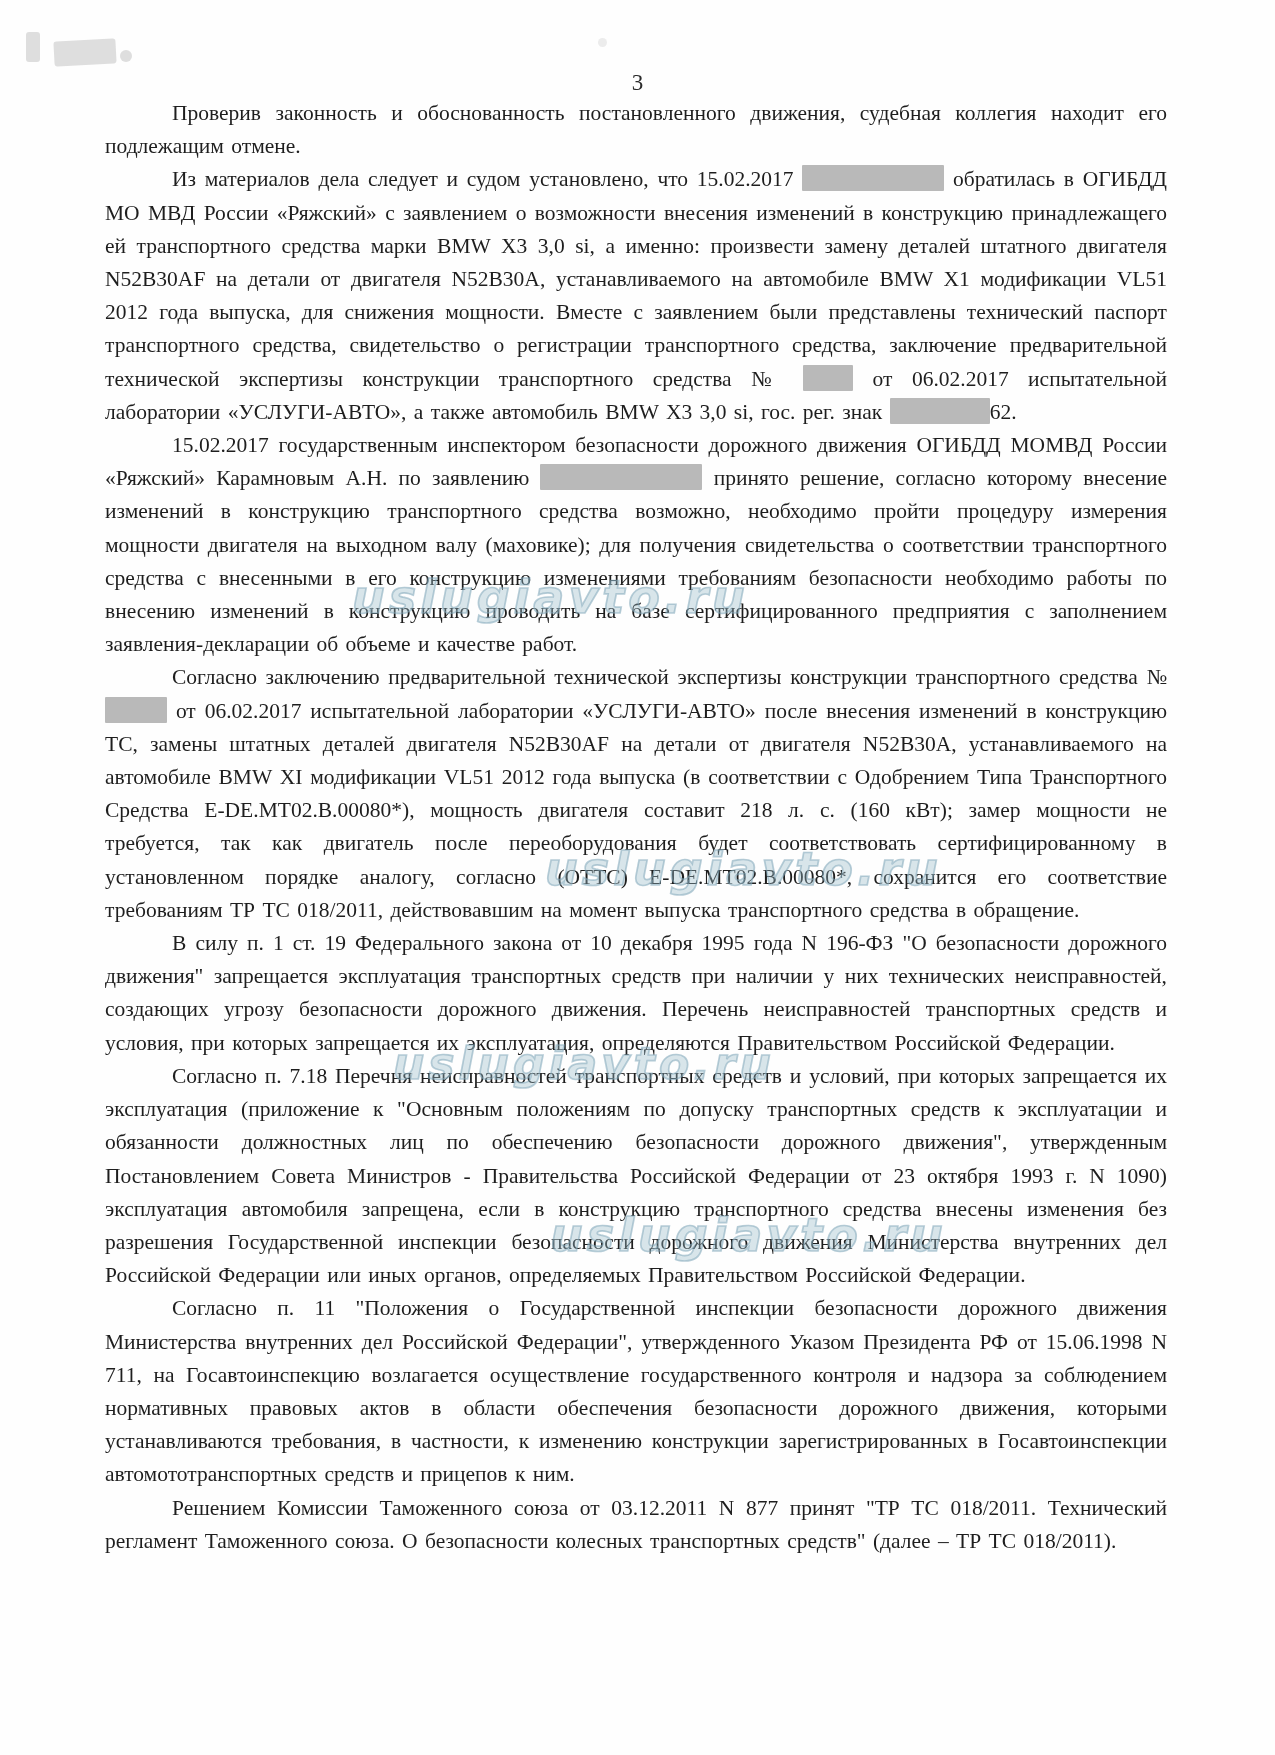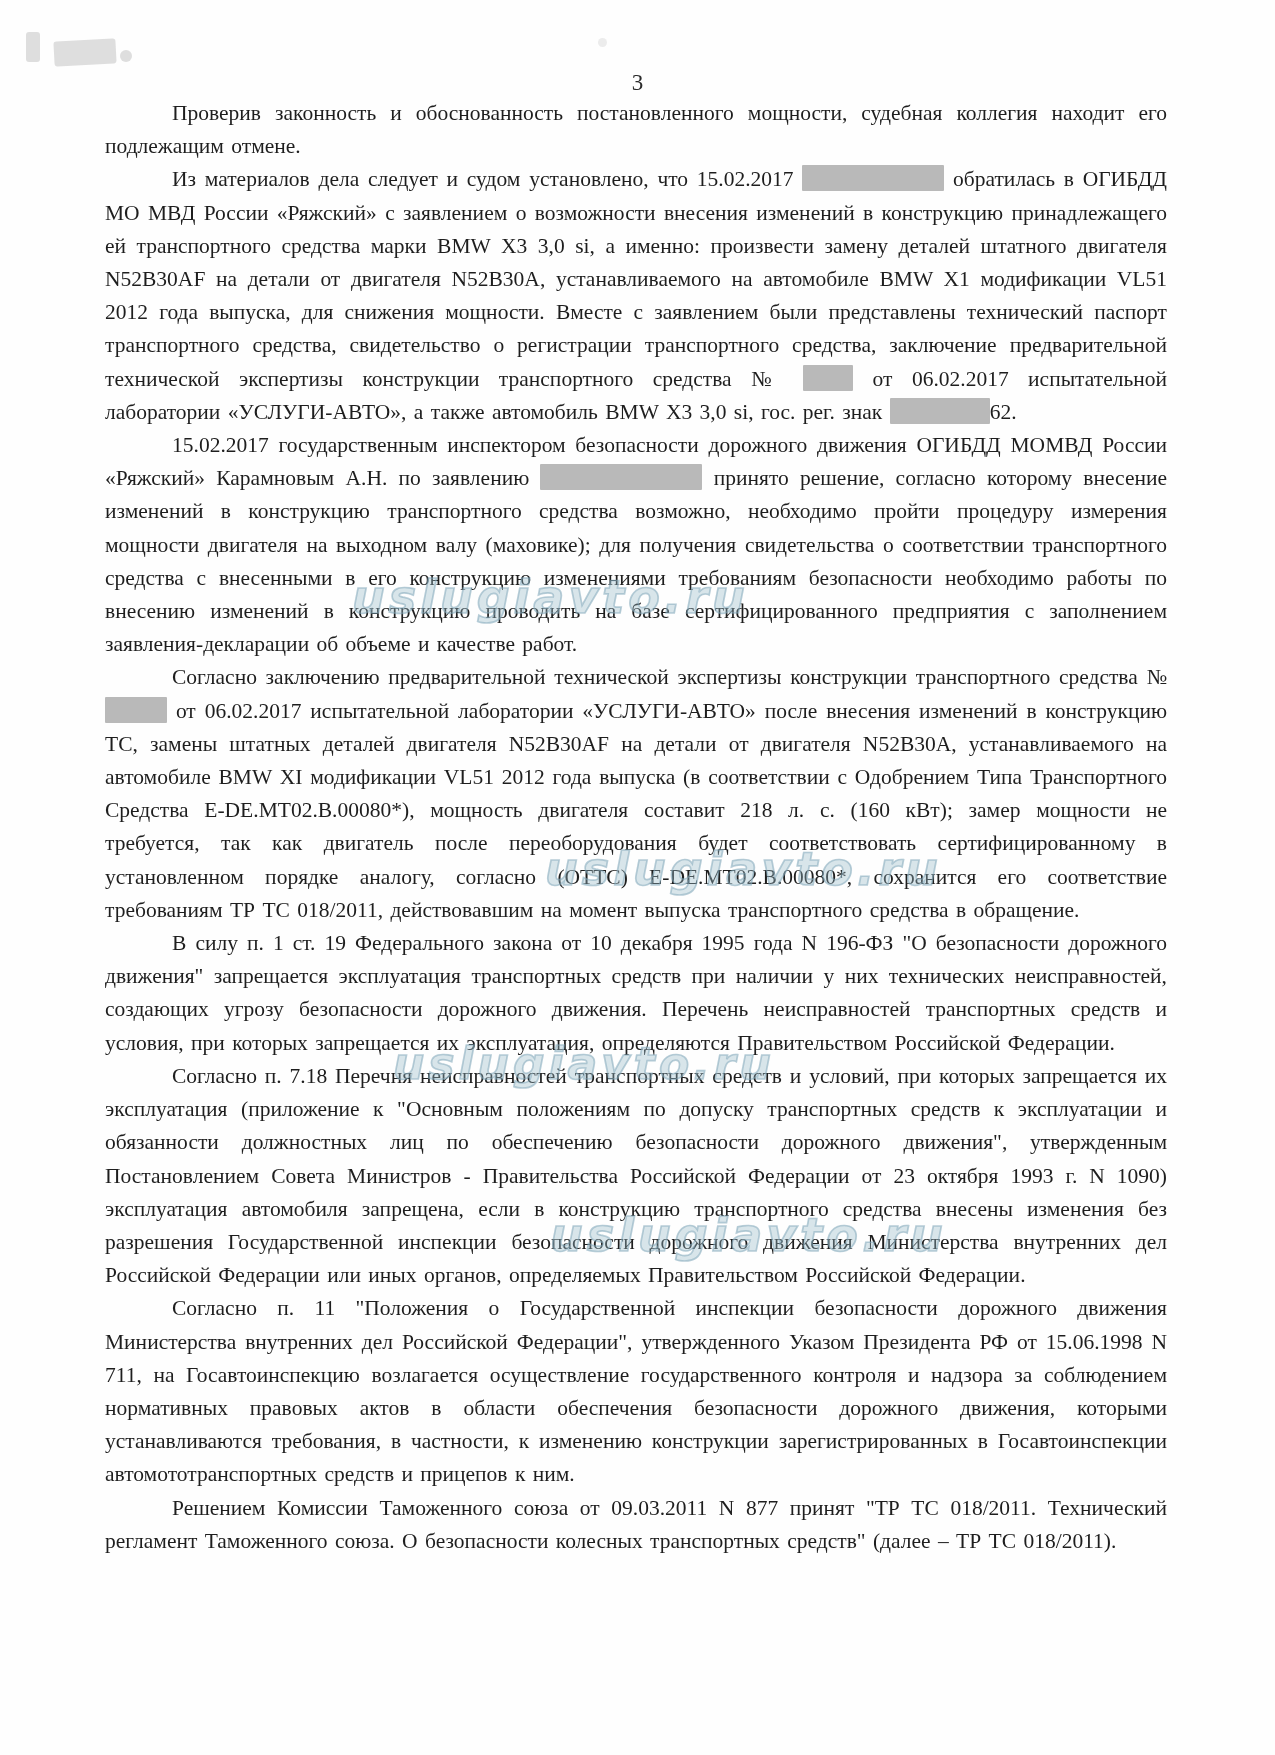--- a/index.html
+++ b/index.html
@@ -52,27 +52,27 @@
 
 <div class="page">
   <div class="artifact a1"></div>
   <div class="artifact a2"></div>
   <div class="artifact a3"></div>
   <div class="artifact a4"></div>
 
   <div class="page-number">3</div>
 
   <div class="doc-body" id="doc-body">
-      <p class="para">Проверив законность и обоснованность постановленного мощности, судебная коллегия находит его подлежащим отмене.</p>
+      <p class="para">Проверив законность и обоснованность постановленного движения, судебная коллегия находит его подлежащим отмене.</p>
       <p class="para">Из материалов дела следует и судом установлено, что 15.02.2017 <span class="redaction" style="width: 142px; background: rgb(185, 185, 185);"></span> обратилась в ОГИБДД МО МВД России «Ряжский» с заявлением о возможности внесения изменений в конструкцию принадлежащего ей транспортного средства марки BMW X3 3,0 si, а именно: произвести замену деталей штатного двигателя N52B30AF на детали от двигателя N52B30A, устанавливаемого на автомобиле BMW X1 модификации VL51 2012 года выпуска, для снижения мощности. Вместе с заявлением были представлены технический паспорт транспортного средства, свидетельство о регистрации транспортного средства, заключение предварительной технической экспертизы конструкции транспортного средства № <span class="redaction" style="width: 50px; background: rgb(185, 185, 185);"></span> от 06.02.2017 испытательной лаборатории «УСЛУГИ-АВТО», а также автомобиль BMW X3 3,0 si, гос. рег. знак <span class="redaction" style="width: 100px; background: rgb(185, 185, 185);"></span>62.</p>
       <p class="para">15.02.2017 государственным инспектором безопасности дорожного движения ОГИБДД МОМВД России «Ряжский» Карамновым А.Н. по заявлению <span class="redaction" style="width: 162px; background: rgb(185, 185, 185);"></span> принято решение, согласно которому внесение изменений в конструкцию транспортного средства возможно, необходимо пройти процедуру измерения мощности двигателя на выходном валу (маховике); для получения свидетельства о соответствии транспортного средства с внесенными в его конструкцию изменениями требованиям безопасности необходимо работы по внесению изменений в конструкцию проводить на базе сертифицированного предприятия с заполнением заявления-декларации об объеме и качестве работ.</p>
       <p class="para">Согласно заключению предварительной технической экспертизы конструкции транспортного средства № <span class="redaction" style="width: 62px; background: rgb(185, 185, 185);"></span> от 06.02.2017 испытательной лаборатории «УСЛУГИ-АВТО» после внесения изменений в конструкцию ТС, замены штатных деталей двигателя N52B30AF на детали от двигателя N52B30A, устанавливаемого на автомобиле BMW XI модификации VL51 2012 года выпуска (в соответствии с Одобрением Типа Транспортного Средства E-DE.MT02.B.00080*), мощность двигателя составит 218 л. с. (160 кВт); замер мощности не требуется, так как двигатель после переоборудования будет соответствовать сертифицированному в установленном порядке аналогу, согласно (ОТТС) E-DE.MT02.B.00080*, сохранится его соответствие требованиям ТР ТС 018/2011, действовавшим на момент выпуска транспортного средства в обращение.</p>
       <p class="para">В силу п. 1 ст. 19 Федерального закона от 10 декабря 1995 года N 196-ФЗ "О безопасности дорожного движения" запрещается эксплуатация транспортных средств при наличии у них технических неисправностей, создающих угрозу безопасности дорожного движения. Перечень неисправностей транспортных средств и условия, при которых запрещается их эксплуатация, определяются Правительством Российской Федерации.</p>
       <p class="para">Согласно п. 7.18 Перечня неисправностей транспортных средств и условий, при которых запрещается их эксплуатация (приложение к "Основным положениям по допуску транспортных средств к эксплуатации и обязанности должностных лиц по обеспечению безопасности дорожного движения", утвержденным Постановлением Совета Министров - Правительства Российской Федерации от 23 октября 1993 г. N 1090) эксплуатация автомобиля запрещена, если в конструкцию транспортного средства внесены изменения без разрешения Государственной инспекции безопасности дорожного движения Министерства внутренних дел Российской Федерации или иных органов, определяемых Правительством Российской Федерации.</p>
       <p class="para">Согласно п. 11 "Положения о Государственной инспекции безопасности дорожного движения Министерства внутренних дел Российской Федерации", утвержденного Указом Президента РФ от 15.06.1998 N 711, на Госавтоинспекцию возлагается осуществление государственного контроля и надзора за соблюдением нормативных правовых актов в области обеспечения безопасности дорожного движения, которыми устанавливаются требования, в частности, к изменению конструкции зарегистрированных в Госавтоинспекции автомототранспортных средств и прицепов к ним.</p>
-      <p class="para">Решением Комиссии Таможенного союза от 09.03.2011 N 877 принят "ТР ТС 018/2011. Технический регламент Таможенного союза. О безопасности колесных транспортных средств" (далее – ТР ТС 018/2011).</p>
+      <p class="para">Решением Комиссии Таможенного союза от 03.12.2011 N 877 принят "ТР ТС 018/2011. Технический регламент Таможенного союза. О безопасности колесных транспортных средств" (далее – ТР ТС 018/2011).</p>
     </div>
 
   <div class="watermark wm1">uslugiavto.ru</div>
   <div class="watermark wm2">uslugiavto.ru</div>
   <div class="watermark wm3">uslugiavto.ru</div>
   <div class="watermark wm4">uslugiavto.ru</div>
 </div>
 
 </body></html>

